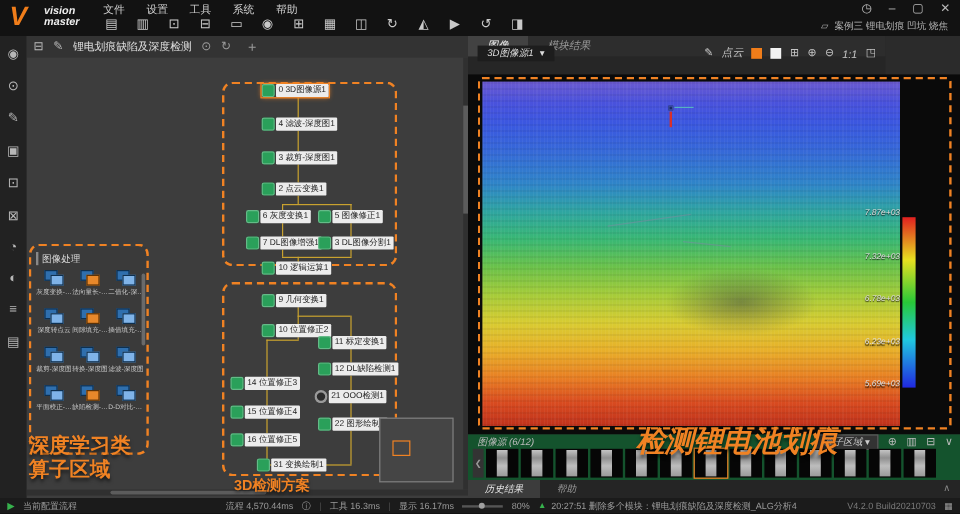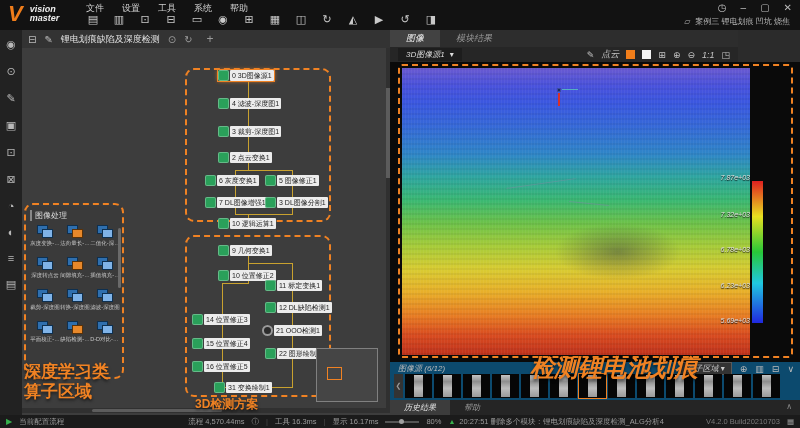--- a/index.html
+++ b/index.html
@@ -3,21 +3,21 @@
 <meta charset="utf-8">
 <style>
   html,body{margin:0;padding:0;background:#000;}
   *{box-sizing:border-box;font-family:"Liberation Sans","DejaVu Sans",sans-serif;}
   #app{position:relative;width:800px;height:428px;background:#2b2b2b;overflow:hidden;color:#ccc;}
 
   
   .titlebar{position:absolute;left:0;top:0;width:800px;height:30px;background:#121212;z-index:30;}
   .logo{position:absolute;left:8px;top:3px;display:flex;align-items:center;}
   .logo .v{font-size:22px;font-weight:bold;font-style:italic;color:#f07d1a;line-height:22px;}
-  .logo .bt{margin-left:7px;color:#eee;font-style:italic;line-height:9px;font-size:9px;font-weight:bold;}
+  .logo .bt{margin-left:14px;color:#eee;font-style:italic;line-height:9px;font-size:9px;font-weight:bold;}
   .menus{position:absolute;left:86px;top:2px;display:flex;gap:18px;font-size:9px;color:#cfcfcf;}
   .menus span{cursor:default;}
   .tools{position:absolute;left:86px;top:13px;display:flex;gap:12px;align-items:center;font-size:11px;color:#c9c9c9;}
   .tools span{width:14px;text-align:center;}
   .winctl{position:absolute;right:8px;top:2px;display:flex;gap:14px;font-size:10px;color:#bbb;}
   .project{position:absolute;right:10px;top:16px;display:flex;gap:5px;align-items:center;font-size:8px;color:#b5b5b5;}
 
   
   .leftrail{position:absolute;left:0;top:30px;width:22px;height:385px;background:#222;z-index:20;
     display:flex;flex-direction:column;align-items:center;padding-top:8px;gap:14px;font-size:11px;color:#b8b8b8;}
@@ -61,21 +61,21 @@
   .hscroll{position:absolute;left:0;bottom:2px;width:100%;height:5px;background:#303030;}
   .hscroll i{position:absolute;left:70px;top:1px;width:130px;height:3px;background:#5c5c5c;border-radius:2px;display:block;}
   .vscroll{position:absolute;right:0;top:18px;width:4px;height:360px;background:#303030;}
   .vscroll i{position:absolute;top:40px;left:0;width:4px;height:90px;background:#5c5c5c;display:block;}
 
   
   .rpanel{position:absolute;left:390px;top:30px;width:348px;height:385px;background:#262626;font-style:italic;}
   .rtabs{position:absolute;left:0;top:0;width:100%;height:17px;background:#2d2d2d;display:flex;font-size:9px;}
   .rtab{padding:2px 16px;color:#9a9a9a;}
   .rtab.act{background:#424242;color:#f0f0f0;}
-  .vhead{position:absolute;left:0;top:17px;width:100%;height:15px;display:flex;align-items:center;font-size:8px;text-align:right;}
+  .vhead{position:absolute;left:0;top:7px;width:100%;height:15px;display:flex;align-items:center;font-size:8px;text-align:right;}
   .srcdd{background:#1d1d1d;color:#ddd;padding:1px 8px;margin-left:8px;display:flex;gap:5px;align-items:center;}
   .vtools{margin-left:auto;display:flex;align-items:center;gap:7px;margin-right:8px;color:#c5c5c5;font-size:9px;}
   .sw{width:9px;height:9px;display:inline-block;}
   .sw.o{background:#f07d1a;} .sw.w{background:#f2f2f2;}
 
   .viewer{position:absolute;left:0;top:32px;width:410px;height:300px;background:#0a0a0a;overflow:hidden;}
   .heat{position:absolute;left:12px;top:6px;width:348px;height:287px;
     background:
       radial-gradient(ellipse 90px 40px at 62% 64%, rgba(30,35,70,.4), transparent 70%),
       repeating-linear-gradient(90deg, rgba(255,255,255,.045) 0 1px, transparent 1px 3px),
@@ -84,21 +84,21 @@
   .scratch{position:absolute;height:1px;background:rgba(120,140,160,.55);transform:rotate(-8deg);}
   .axis-dot{position:absolute;width:4px;height:4px;background:#1a2a66;border:1px solid #3b4ba0;}
   .axis-v{position:absolute;width:2px;height:13px;background:#d8302a;}
   .axis-h{position:absolute;width:16px;height:1px;background:rgba(90,200,190,.8);}
   .cbar{position:absolute;right:37px;top:119px;width:11px;height:142px;
     background:linear-gradient(180deg,#e02020 0%,#e8e020 25%,#28c838 50%,#20c8e0 72%,#2028e0 100%);}
   .clab{position:absolute;right:50px;width:46px;text-align:right;font-size:7px;color:#e0e0e0;text-shadow:0 1px 1px #000;}
   .vdash{position:absolute;left:8px;top:2px;width:395px;height:294px;border:2px dashed #f08223;border-radius:4px;pointer-events:none;z-index:8;}
 
   
-  .film{position:absolute;left:0;top:332px;width:410px;height:38px;background:#0c4a6e;}
+  .film{position:absolute;left:0;top:332px;width:410px;height:38px;background:#14532d;}
   .film .flabel{position:absolute;left:8px;top:1px;font-size:8px;color:#bbb;}
   .fctl{position:absolute;right:6px;top:0;display:flex;gap:8px;align-items:center;font-size:9px;color:#bbb;}
   .runall{border:1px solid #5a5a5a;background:#333;color:#ccc;font-size:8px;padding:0 6px;line-height:11px;}
   .thumbs{position:absolute;left:4px;top:12px;display:flex;align-items:center;gap:2px;}
   .tprev{width:9px;height:24px;background:#333;color:#999;font-size:7px;display:flex;align-items:center;justify-content:center;}
   .th{position:relative;width:27px;height:24px;background:#060606;flex:none;}
   .th::after{content:"";position:absolute;left:9px;top:1px;width:9px;height:22px;
     background:linear-gradient(180deg,#c4c4c4,#8f8f8f 30%,#bdbdbd 60%,#9a9a9a);}
   .th.sel{outline:1px solid #f08223;}
 

